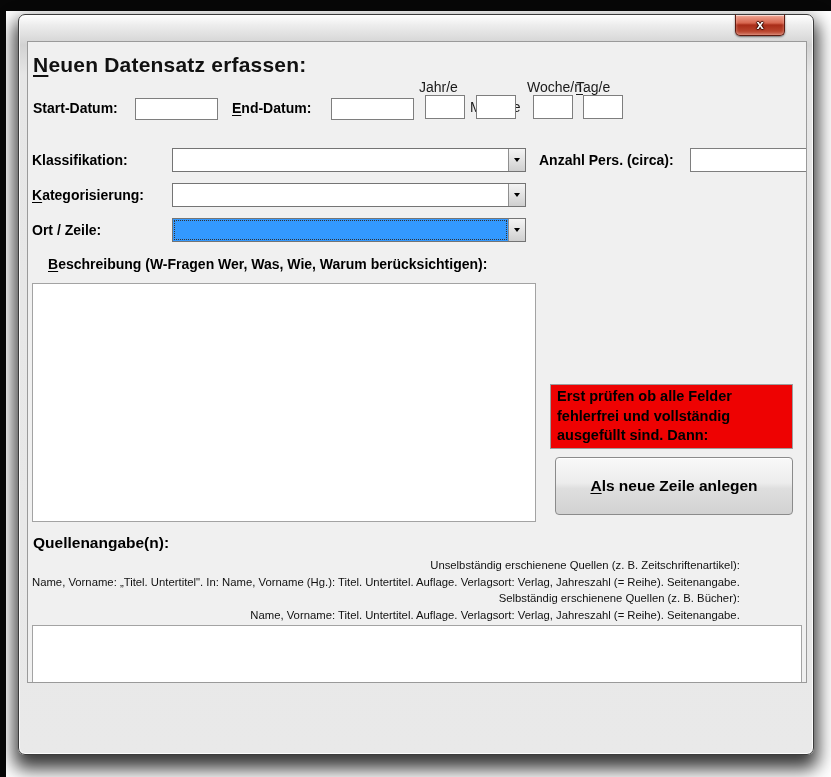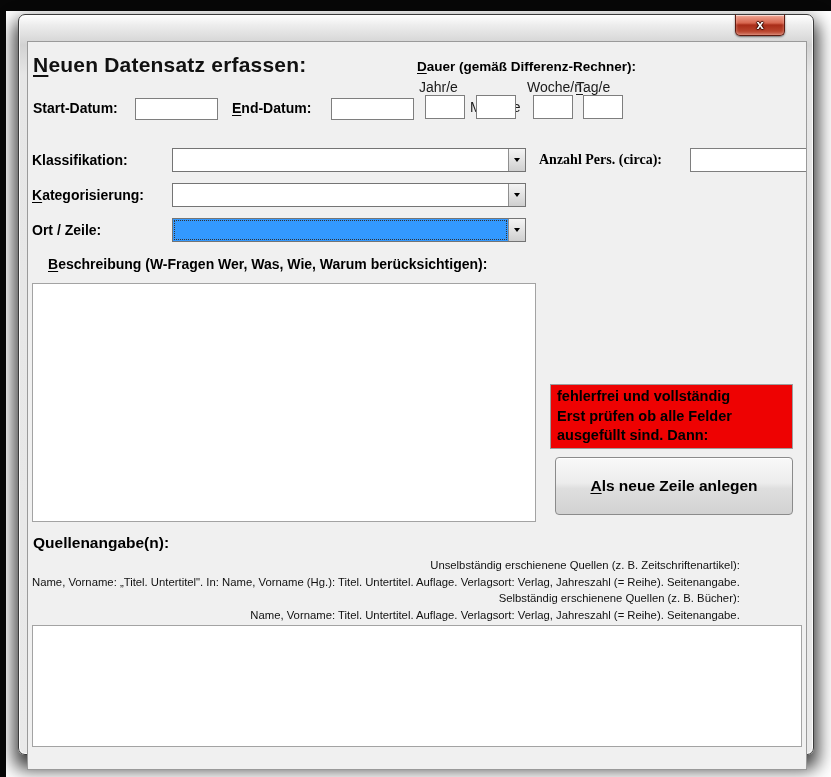--- a/index.html
+++ b/index.html
@@ -24,21 +24,21 @@
     border:1px solid #5d1a10; border-top-color:#3c3c3c; border-radius:0 0 5px 5px;
     background:linear-gradient(180deg,#f0a594 0%,#d7664f 40%,#a92c18 50%,#b8432c 80%,#d0705c 100%);
     box-shadow:inset 0 1px 0 rgba(255,255,255,0.55), inset 0 0 3px rgba(255,230,220,0.5), 0 1px 2px rgba(0,0,0,0.5);
     cursor:pointer; text-align:center;
   }
   .close-btn .glyph {
     font-weight:bold; font-size:13px; line-height:20px; color:#ffffff;
     text-shadow:0 1px 1px #3a0c05, 0 -1px 1px #3a0c05, 1px 0 1px #3a0c05, -1px 0 1px #3a0c05;
   }
   .client {
-    position:absolute; left:8px; top:26px; width:780px; height:729px;
+    position:absolute; left:8px; top:26px; width:780px; height:642px;
     background:#f0f0f0; border:1px solid #9a9a9a; overflow:hidden;
   }
 
   .lbl { position:absolute; font-weight:bold; font-size:14px; white-space:nowrap; }
   .accel { text-decoration:underline; text-underline-offset:2px; }
 
   .form-title { position:absolute; left:5px; top:11px; font-size:21px; font-weight:bold; color:#111; letter-spacing:0.2px; }
   .form-title .accel { text-decoration-thickness:2px; text-underline-offset:3px; }
   .dauer-title { position:absolute; left:389px; top:17px; font-size:13.5px; font-weight:bold; }
 
@@ -90,21 +90,20 @@
   <div class="titlebar">
     <div class="close-btn">
       <span class="glyph">x</span>
     </div>
   </div>
 
   <div class="client">
 
     <div class="form-title"><span class="accel">N</span><span>euen Datensatz erfassen:</span></div>
 
-    <div class="dauer-title"><span class="accel">D</span><span>auer (gemäß Differenz-Rechner):</span></div>
 
     <div class="unit-lbl" style="left:391px;"><span class="accel"></span><span>Jahr/e</span></div>
     <div class="unit-lbl" style="left:442px;margin-top:20px;"><span class="accel"></span><span>Monat/e</span></div>
     <div class="unit-lbl" style="left:499px;"><span class="accel"></span><span>Woche/n</span></div>
     <div class="unit-lbl" style="left:548px;"><span class="accel">T</span><span>ag/e</span></div>
 
     <input class="txt unit-input" style="left: 397px;" value="">
     <input class="txt unit-input" style="left: 448px;" value="">
     <input class="txt unit-input" style="left: 505px;" value="">
     <input class="txt unit-input" style="left: 555px;" value="">
@@ -116,21 +115,21 @@
     <input class="txt" style="left: 303px; top: 56px; width: 83px; height: 22px;" value="">
 
     <div class="lbl" style="left:4px; top:110px;"><span class="accel"></span><span>Klassifikation:</span></div>
     <div class="combo" style="left:144px; top:106px; width:354px;">
       <div class="combo-field"></div>
       <div class="combo-btn">
           <span class="tri"></span>
         </div>
     </div>
 
-    <div class="lbl" style="left:511px; top:110px;font-family:Liberation Serif, serif;"><span class="accel"></span><span>Anzahl Pers. (circa):</span></div>
+    <div class="lbl" style="left:511px; top:110px;"><span class="accel"></span><span>Anzahl Pers. (circa):</span></div>
     <input class="txt" style="left: 662px; top: 106px; width: 117px; height: 24px;" value="">
 
     <div class="lbl" style="left:4px; top:145px;"><span class="accel">K</span><span>ategorisierung:</span></div>
     <div class="combo" style="left:144px; top:141px; width:354px;">
       <div class="combo-field"></div>
       <div class="combo-btn">
           <span class="tri"></span>
         </div>
     </div>
 
@@ -139,22 +138,22 @@
       <div class="combo-field selected"></div>
       <div class="combo-btn">
           <span class="tri"></span>
         </div>
     </div>
 
     <div class="lbl" style="left:20px; top:214px;"><span class="accel">B</span><span>eschreibung (W-Fragen Wer, Was, Wie, Warum berücksichtigen):</span></div>
     <textarea class="bigbox" style="left: 4px; top: 241px; width: 504px; height: 239px;"></textarea>
 
     <div class="warning">
+      <span>Erst prüfen ob alle Felder</span>
       <span>fehlerfrei und vollständig</span>
-      <span>Erst prüfen ob alle Felder</span>
       <span>ausgefüllt sind. Dann:</span>
     </div>
 
     <button class="submit-btn"><span class="accel">A</span><span>ls neue Zeile anlegen</span></button>
 
     <div class="quellen-title">Quellenangabe(n):</div>
     <div class="hints">
       <div>Unselbständig erschienene Quellen (z. B. Zeitschriftenartikel):</div>
       <div>Name, Vorname: „Titel. Untertitel". In: Name, Vorname (Hg.): Titel. Untertitel. Auflage. Verlagsort: Verlag, Jahreszahl (= Reihe). Seitenangabe.</div>
       <div>Selbständig erschienene Quellen (z. B. Bücher):</div>

